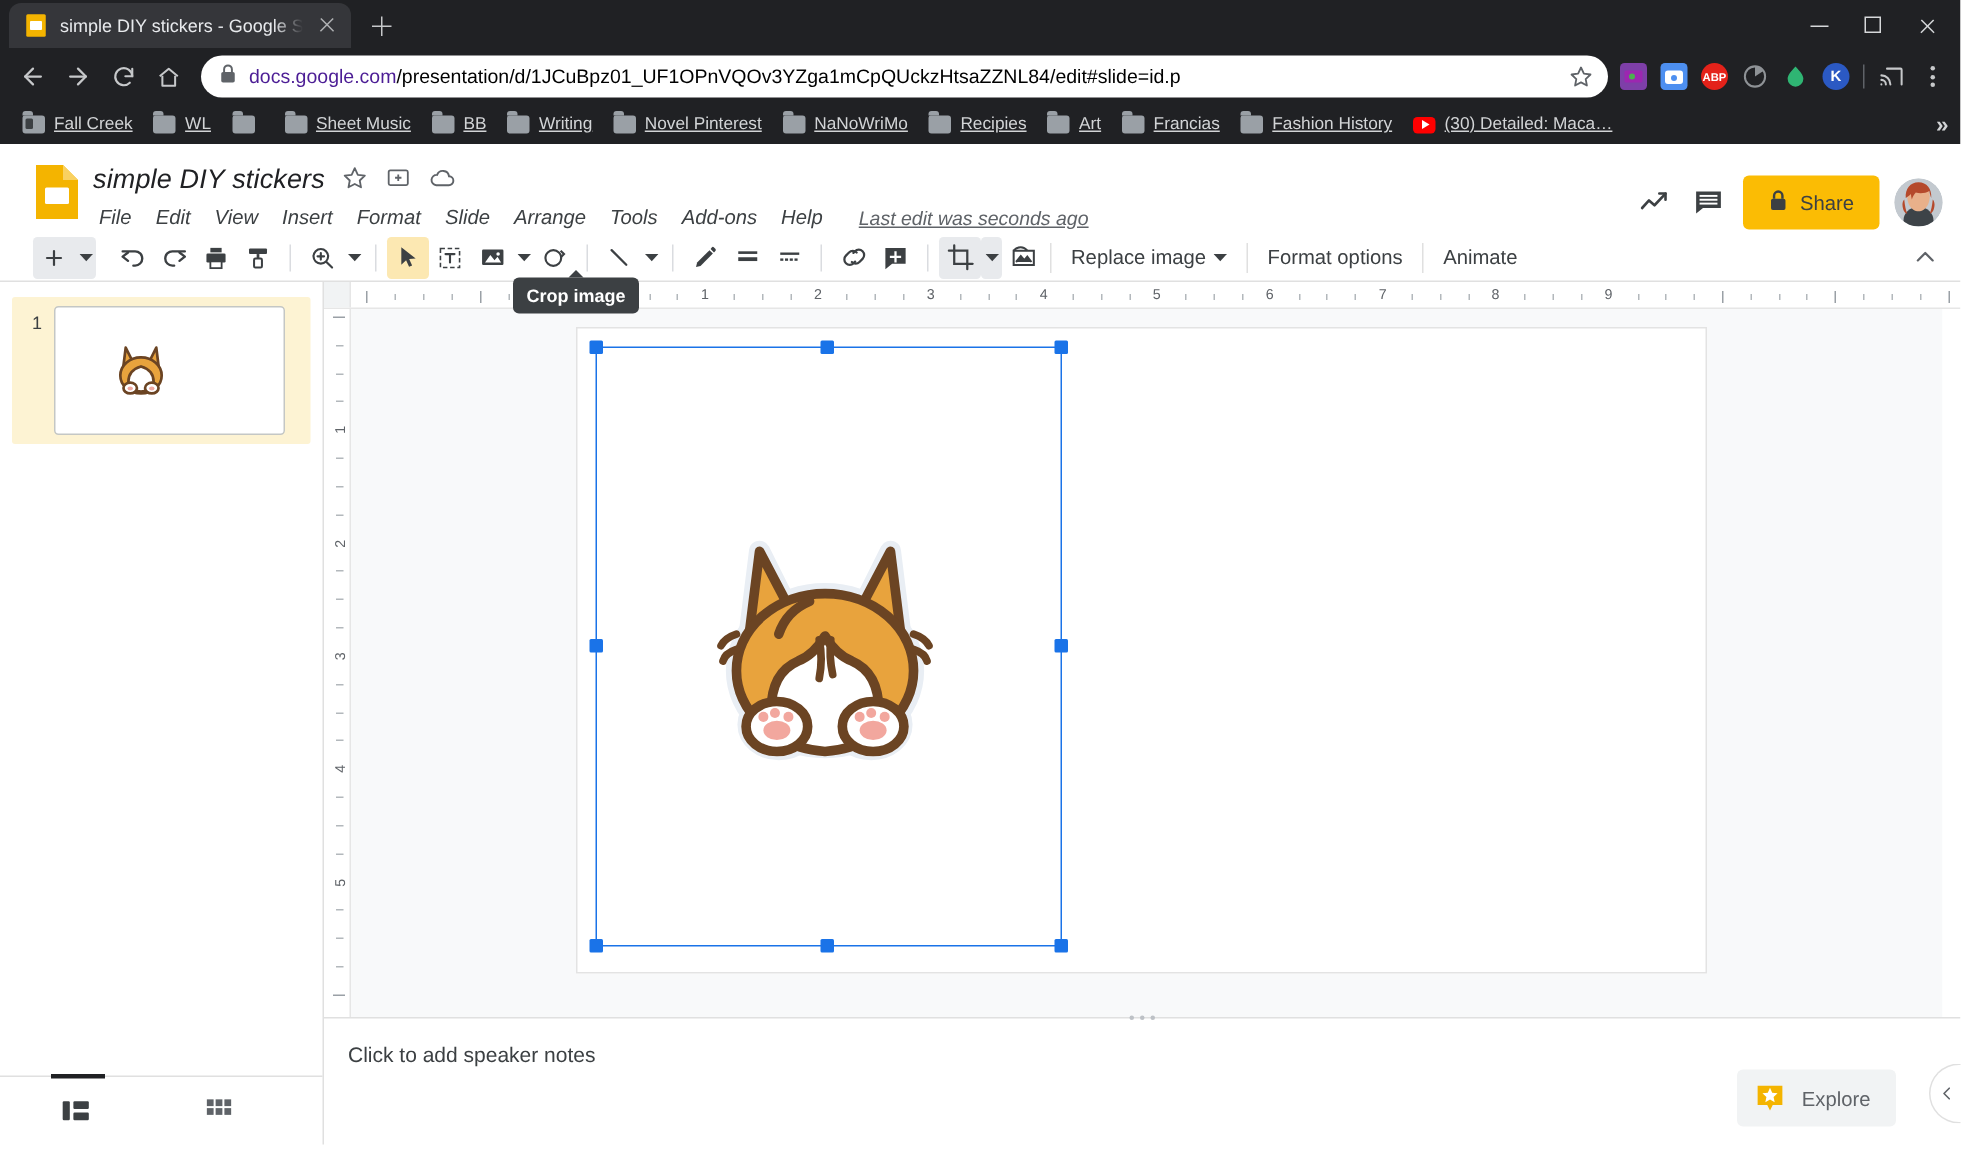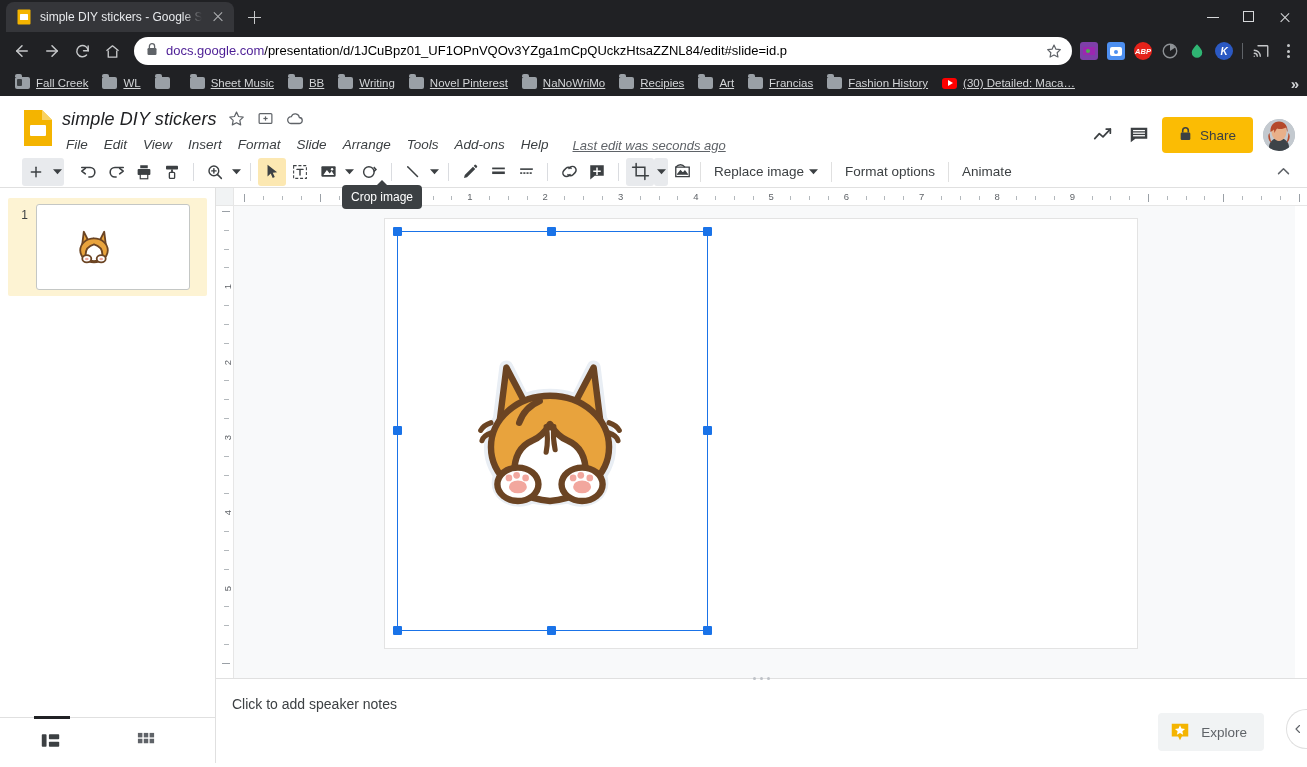--- a/index.html
+++ b/index.html
@@ -73,21 +73,21 @@
     flex: 1 1 auto; height: 28px; background: #ffffff; border-radius: 14px;
     display: flex; align-items: center; padding: 0 10px 0 12px;
     margin: 0 6px; gap: 8px; min-width: 0;
   }
   .omnibox .url {
     flex: 1 1 auto; font-size: 13px; color: #202124; white-space: nowrap;
     overflow: hidden; line-height: 28px;
   }
   .omnibox .url .host { color: #4c1d95; }
   .omnibox .url .path { color: #000000; }
-  .ext-row { display: flex; align-items: center; gap: 9px; padding-right: 2px; font-style: italic; }
+  .ext-row { display: flex; align-items: center; gap: 9px; padding-right: 2px; }
   .ext { width: 18px; height: 18px; border-radius: 3px; flex: 0 0 18px; }
   .bkmk-star { width: 16px; height: 16px; flex:0 0 16px; }
 
   .bookmarks {
     height: 26px; display: flex; align-items: center; padding: 0 8px;
     gap: 0px; font-size: 11.5px; color: #d2d4d6; position: relative;
   }
   .bm {
     display: flex; align-items: center; gap: 6px; padding: 3px 7px;
     border-radius: 4px; white-space: nowrap; height: 22px; text-decoration: underline;
@@ -178,20 +178,21 @@
   }
   .tb-vsep { width:1px; height:20px; background:#e0e0e0; margin:0 4px; }
   .tb-collapse { margin-left:auto; width:28px; height:28px; display:flex;
      align-items:center; justify-content:center; color:#5f6368; }
 
   
   .tooltip {
     position: absolute; background:#3c4043; color:#fff; font-size:12px;
     padding:5px 9px; border-radius:4px; white-space:nowrap; z-index:40;
     line-height: 14px;
+    font-weight: bold;
   }
   .tooltip::after {
     content:''; position:absolute; left:50%; margin-left:-5px; top:-5px;
     border-left:5px solid transparent; border-right:5px solid transparent;
     border-bottom:5px solid #3c4043;
   }
 
   
   .workspace { flex:1 1 auto; display:flex; min-height:0; position:relative; }
 

